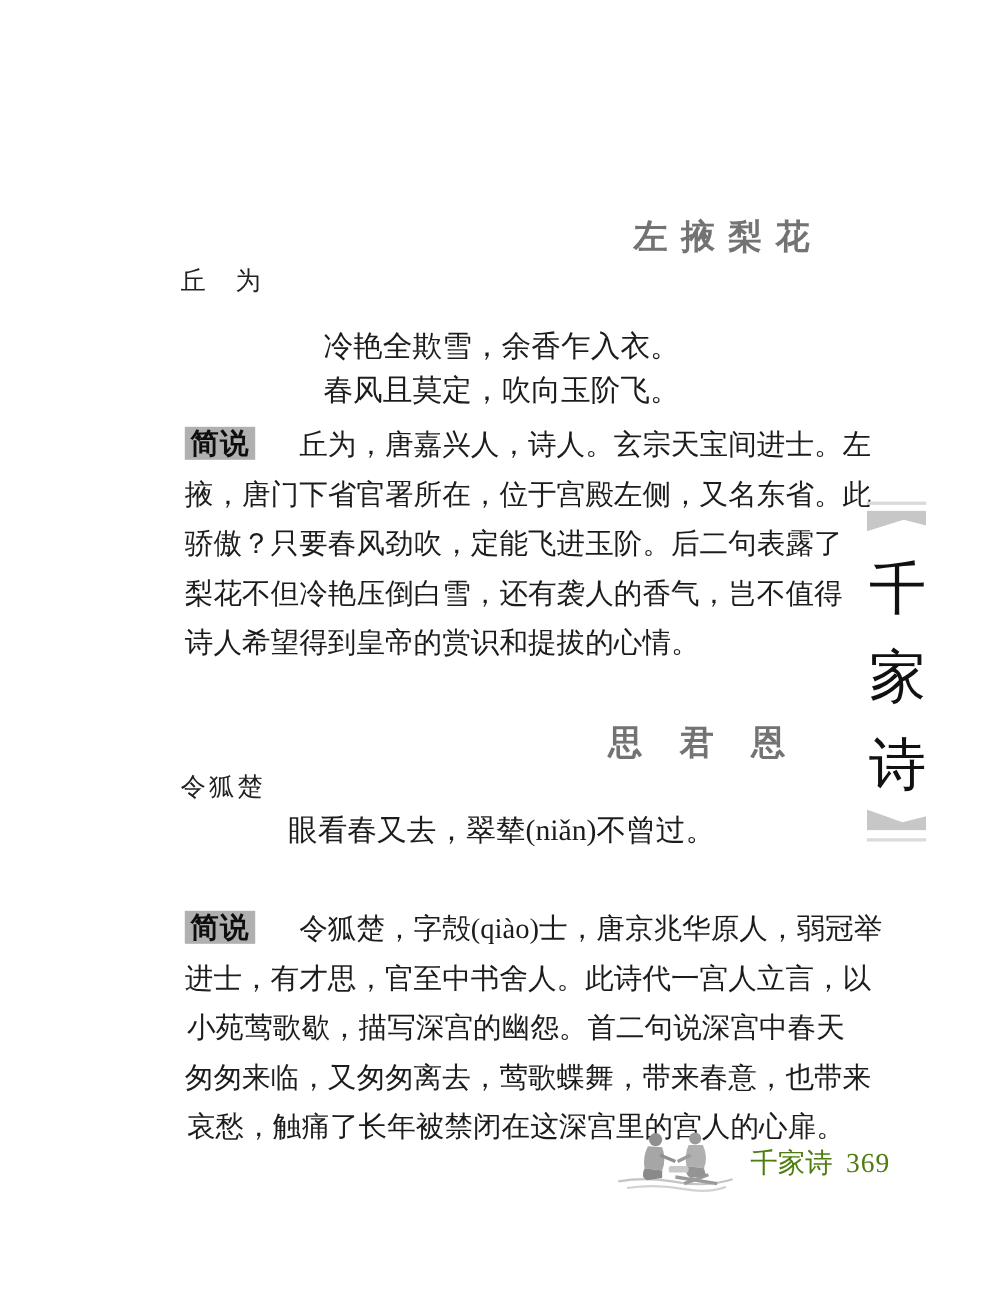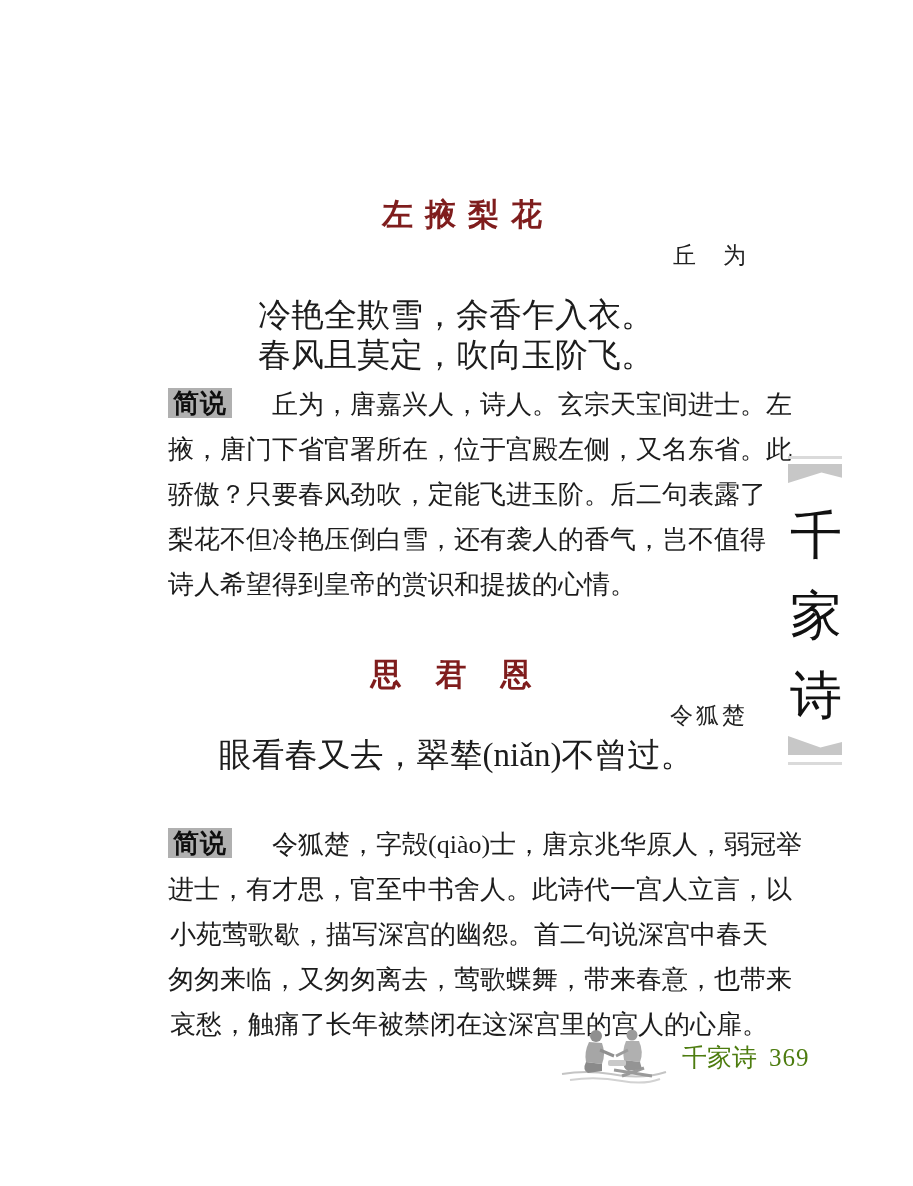--- a/index.html
+++ b/index.html
@@ -10,46 +10,46 @@
     background:#ffffff;
     overflow:hidden;
     font-family:"Liberation Serif", serif;
     color:#1c1c1c;
   }
   .content{
     position:absolute;left:164px;top:0;width:584px;
   }
   
   .title{
-    position:absolute;left:12px;width:584px;
-    text-align:center;
+    position:absolute;left:0;width:584px;
+    text-align:right;
     font-family:"Liberation Sans", sans-serif;
     font-weight:700;
     font-size:31px;line-height:36px;
-    margin:0;color:#7f1d1d;
+    margin:0;color:#737373;
   }
   .t1{top:197px;letter-spacing:12px;}
   .t2{top:657px;letter-spacing:34px;}
   
   .author{
     position:absolute;left:0;width:584px;
-    text-align:right;
+    text-align:left;
     font-size:23px;line-height:26px;color:#222;
   }
   .a1{top:243px;letter-spacing:2px;}
   .a2{top:703px;letter-spacing:3px;}
   
   .poem{
     position:absolute;left:0;width:584px;text-align:center;
   }
   .p1{top:295px;}
   .p2{top:735px;}
   .poem .lines{display:inline-block;text-align:left;}
   .poem .tline{
-    font-size:33px;line-height:40px;white-space:nowrap;color:#1c1c1c;
+    font-size:27px;line-height:40px;white-space:nowrap;color:#1c1c1c;
   }
   
   .note{position:absolute;left:4px;width:600px;}
   .n1{top:382px;}
   .n2{top:822px;text-align:right;}
   .note .tline{
     font-size:26px;line-height:45px;white-space:nowrap;color:#1c1c1c;
   }
   .note-label{
     display:inline-block;

